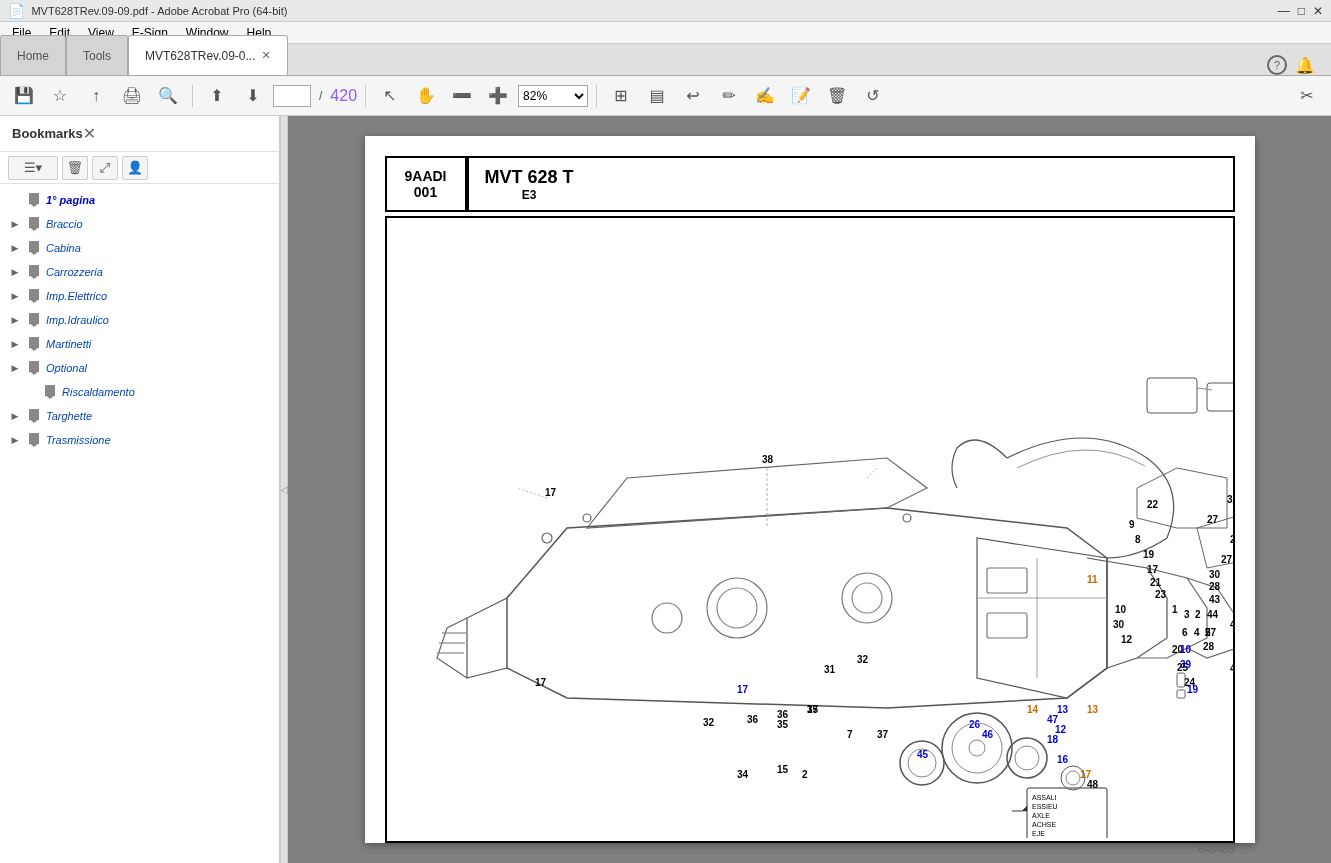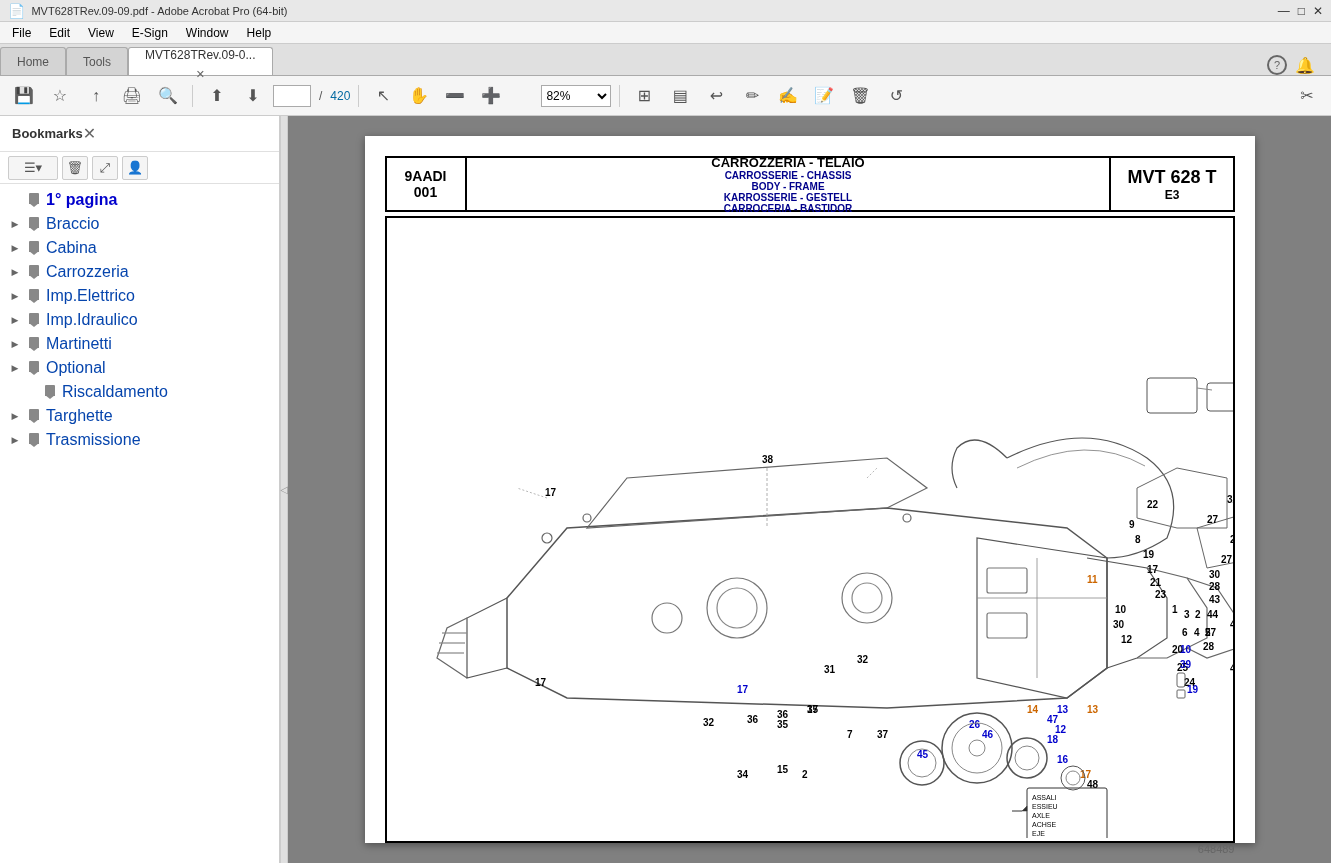--- a/index.html
+++ b/index.html
@@ -40,37 +40,36 @@
 
     
     #tabbar {
       height: 32px;
       background: #e0e0e0;
       display: flex;
       align-items: flex-end;
       border-bottom: 1px solid #aaa;
     }
     .tab {
-      height: 28px;
+      height: 40px;
       padding: 0 16px;
       display: flex;
       align-items: center;
       font-size: 12px;
       cursor: pointer;
       border: 1px solid #aaa;
       border-bottom: none;
       background: #d4d4d4;
       gap: 6px;
       border-radius: 3px 3px 0 0;
     }
     .tab.active {
       background: #fff;
       font-weight: normal;
       color: #333;
-      flex-direction: column;
     }
     .tab:not(.active) { color: #555; }
     .tab .tab-close { font-size: 11px; color: #666; cursor: pointer; }
     .tab-help { margin-left: auto; margin-right: 8px; display: flex; align-items: center; gap: 8px; }
     .tab-help span { font-size: 14px; color: #666; cursor: pointer; }
 
     
     #toolbar {
       height: 40px;
       background: #f5f5f5;
@@ -95,28 +94,27 @@
     }
     .tb-sep { width: 1px; height: 22px; background: #ccc; margin: 0 4px; }
     .tb-page-input {
       width: 38px;
       height: 22px;
       border: 1px solid #aaa;
       text-align: center;
       font-size: 12px;
       background: #fff;
     }
-    .tb-page-total { font-size: 12px; color: #0369a1; }
+    .tb-page-total { font-size: 16px; color: #8b5cf6; }
     .tb-zoom-select {
       width: 70px;
       height: 22px;
       border: 1px solid #aaa;
       font-size: 12px;
       background: #fff;
-      margin-left: 30px;
     }
 
     
     #main {
       display: flex;
       height: calc(863px - 22px - 22px - 32px - 40px);
     }
 
     
     #sidebar {
@@ -185,22 +183,23 @@
     .bm-item .bm-icon {
       width: 16px;
       height: 14px;
       margin: 0 4px;
       flex-shrink: 0;
       display: flex;
       align-items: center;
       justify-content: center;
     }
     .bm-item .bm-label {
-      font-size: 16px;
+      font-size: 11px;
       color: #0645ad;
+      font-style: italic;
     }
     .bm-item .bm-label.current { color: #0000cc; font-weight: bold; }
     .bm-indent { margin-left: 16px; }
 
     
     .bookmark-shape {
       width: 10px;
       height: 14px;
       position: relative;
     }
@@ -511,27 +510,20 @@
   <div id="resize-handle">◁</div>
 
   <div id="pdf-area">
     <div id="pdf-page">
 
       <div class="page-header">
         <div class="ph-code">
           <span>9AADI</span>
           <span>001</span>
         </div>
-        <div class="ph-title">
-          <span class="main-title">CARROZZERIA - TELAIO</span>
-          <span>CARROSSERIE - CHASSIS</span>
-          <span>BODY - FRAME</span>
-          <span>KARROSSERIE - GESTELL</span>
-          <span>CARROCERIA - BASTIDOR</span>
-        </div>
         <div class="ph-model">
           <span>MVT 628 T</span>
           <span class="sub">E3</span>
         </div>
       </div>
 
       <div class="diagram-box">
         <svg viewBox="0 0 850 620" xmlns="http://www.w3.org/2000/svg" width="850" height="620">
 
           <g fill="none" stroke="#333" stroke-width="1.2">

